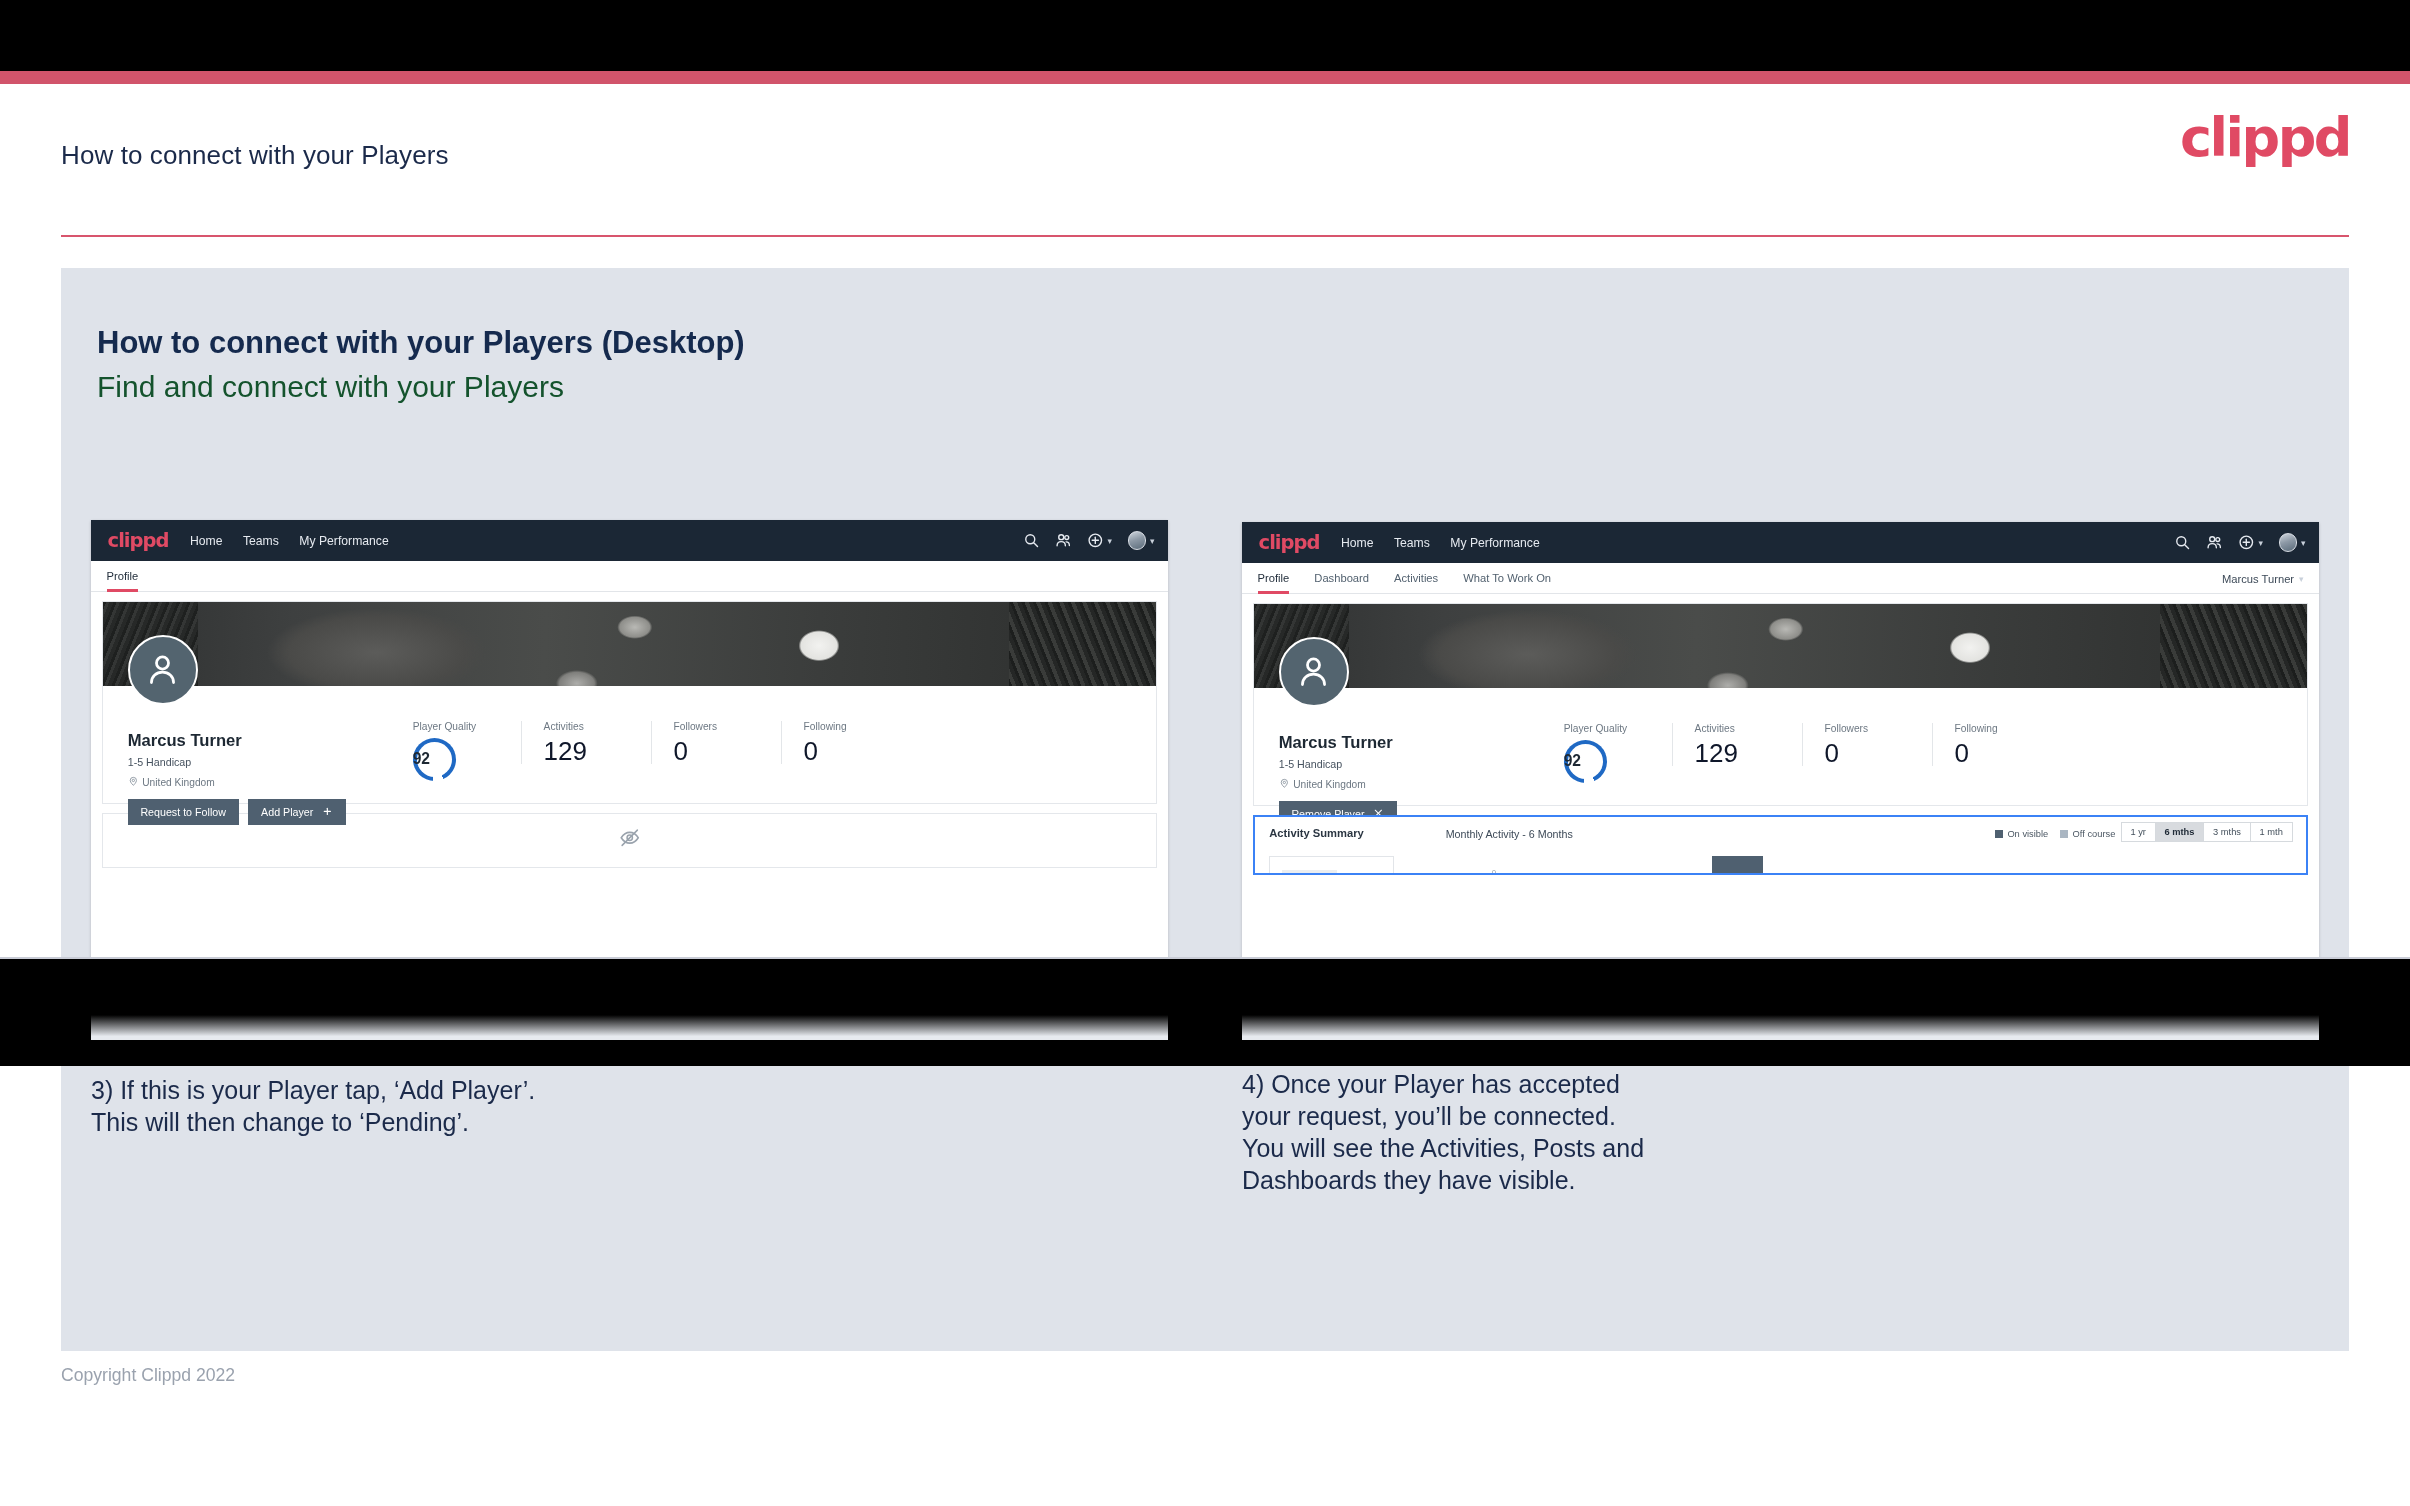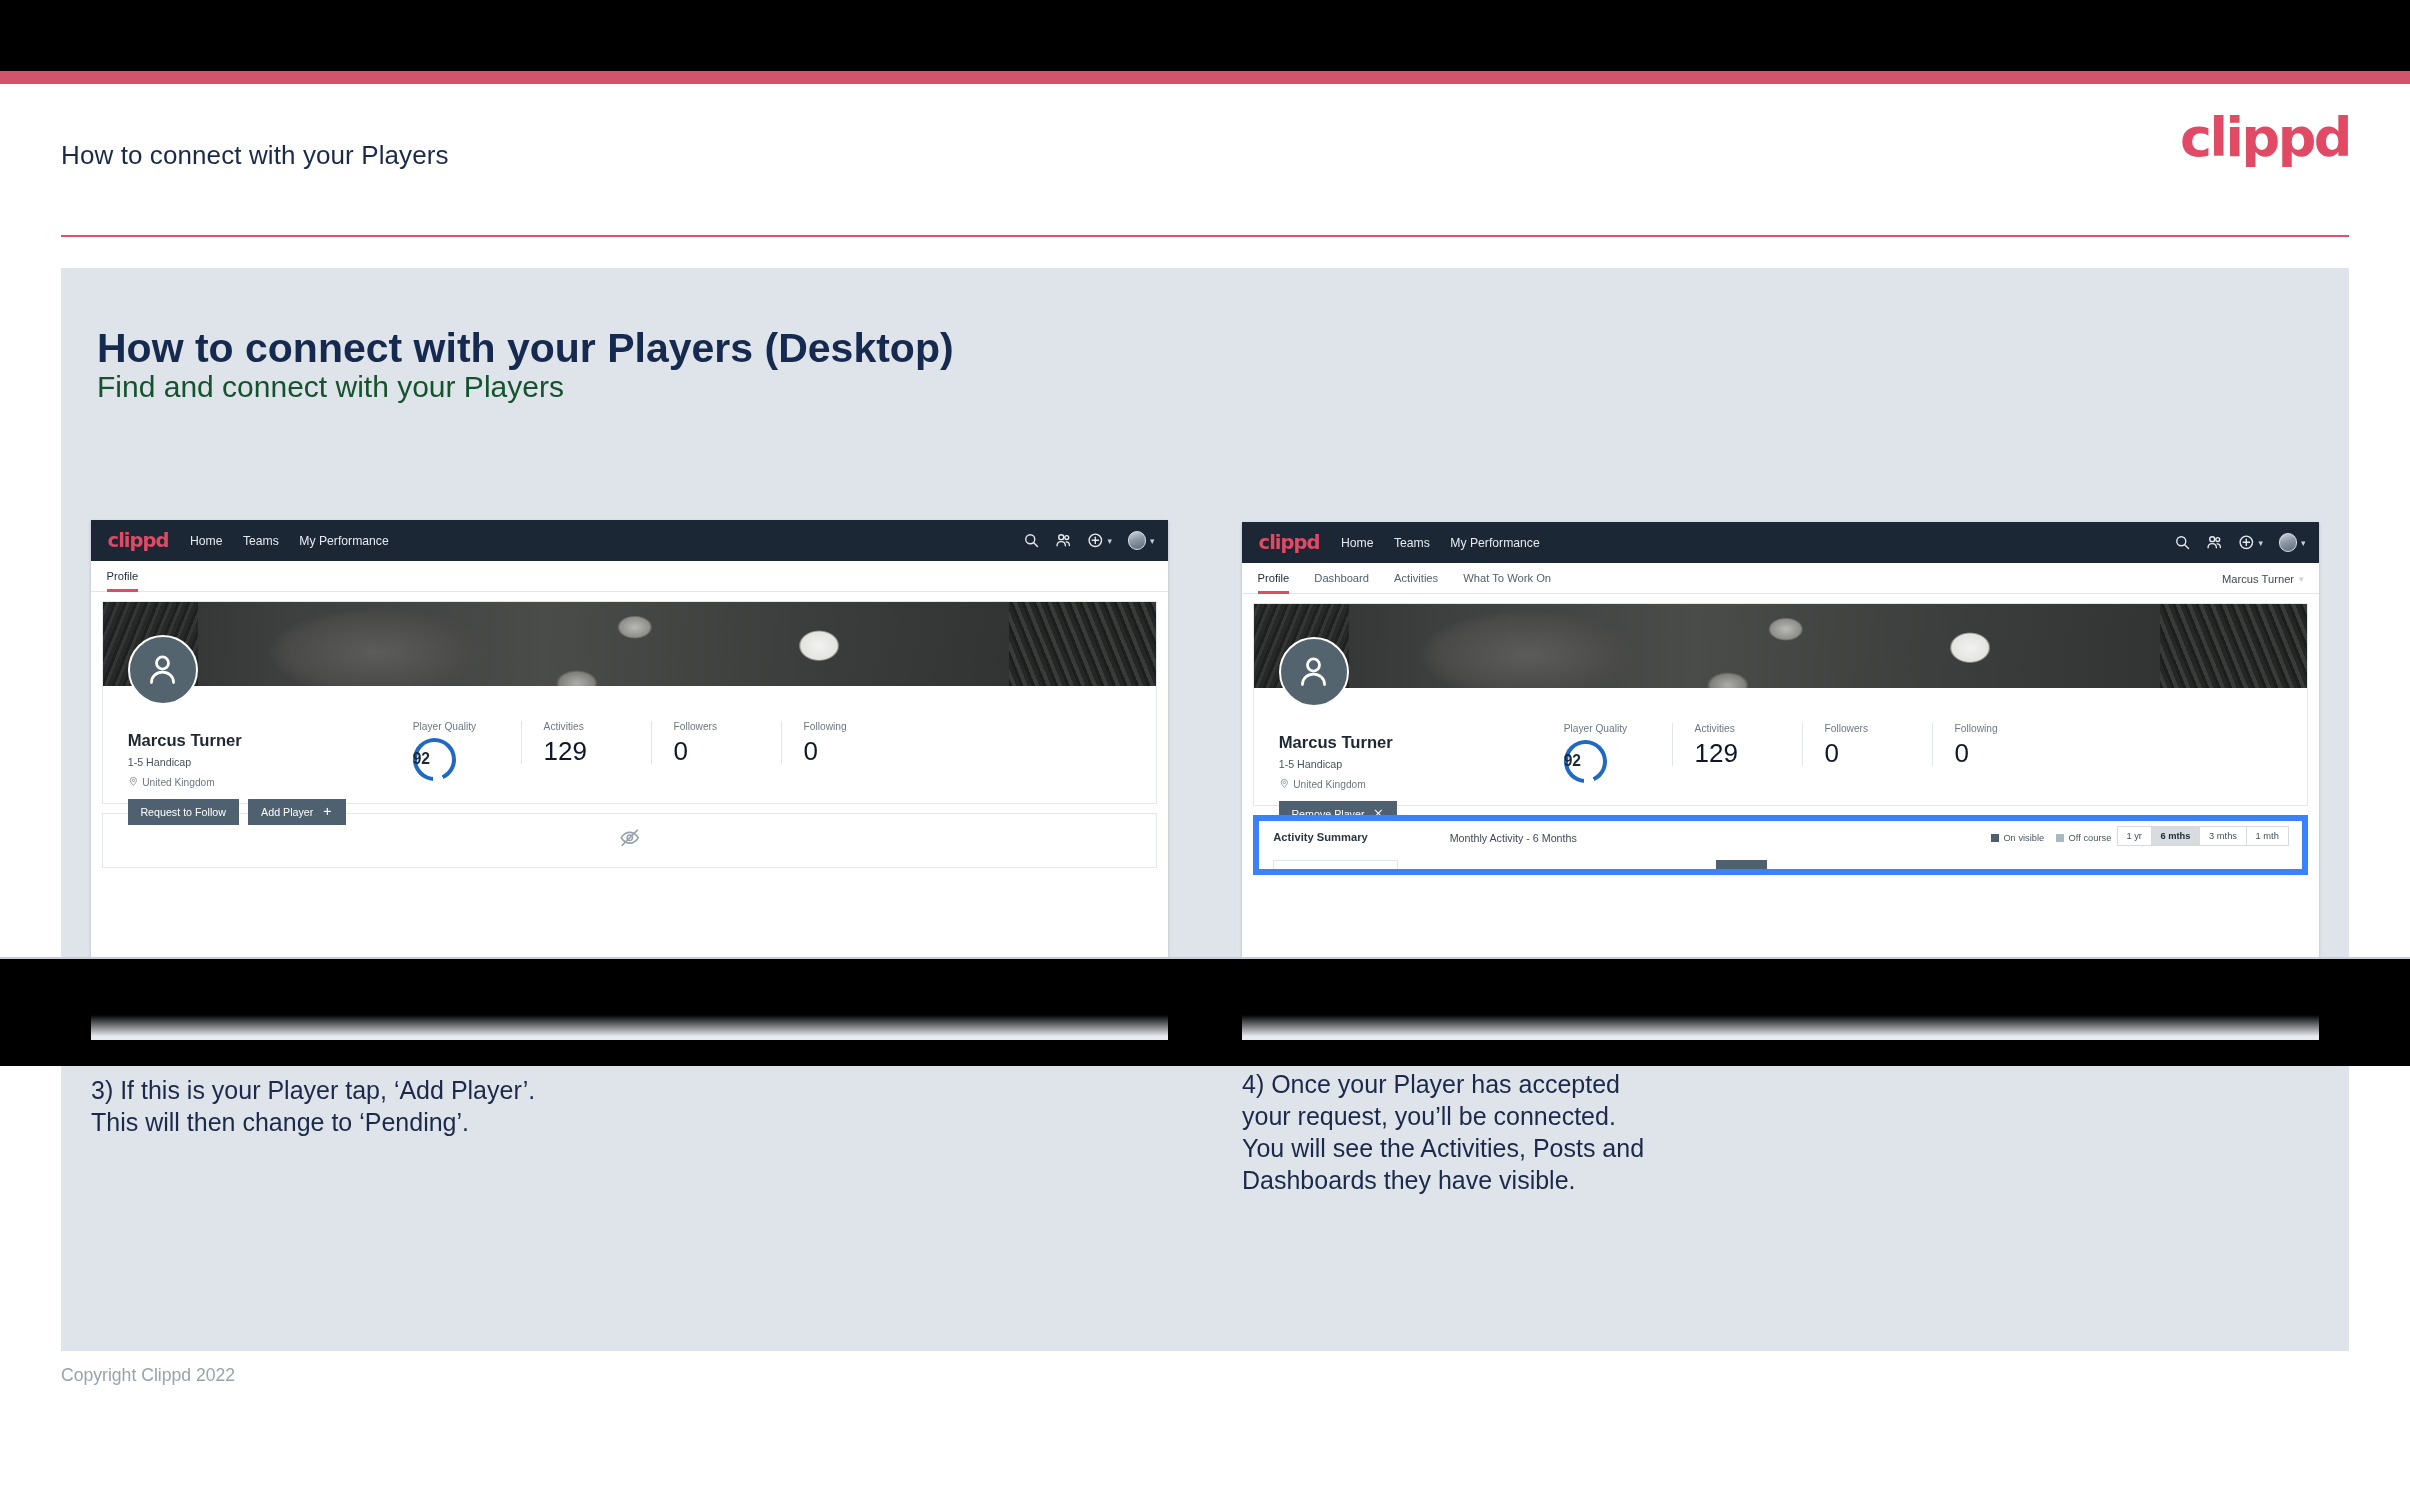--- a/index.html
+++ b/index.html
@@ -58,21 +58,21 @@
   }
 
   
   .body-panel {
     position: absolute; left: 61px; top: 268px;
     width: 2288px; height: 1083px;
     background: #dfe3ea;
   }
   .slide-title {
     position: absolute; left: 36px; top: 57px;
-    font-size: 41px; font-weight: 700; color: #152a4e;
+    font-size: 31px; font-weight: 700; color: #152a4e;
   }
   .slide-subtitle {
     position: absolute; left: 36px; top: 102px;
     font-size: 30px; font-weight: 400; color: #14532d;
   }
 
   
   .shot {
     position: absolute;
     background: #ffffff;
@@ -213,21 +213,21 @@
   .lower-strip {
     margin: 8.8px 10.7px 0 10.7px; height: 55px; background: #ffffff;
     border: 1px solid #e4e7eb;
     display: flex; align-items: center; justify-content: center;
   }
   .lower-strip svg { width: 21.5px; height: 21.5px; }
 
   
   .activity-bar {
     margin: 8.8px 10.7px 0 10.7px; background: #ffffff;
-    border: 6px solid #3b82f6; height: 60px; position: relative; overflow: hidden; padding-left: 11px;
+    border: 2px solid #3b82f6; height: 60px; position: relative; overflow: hidden; padding-left: 11px;
   }
   .act-title { position: absolute; left: 14.6px; top: 10.7px; font-size: 11.2px; font-weight: 700; color: #2b3642; }
   .act-sub   { position: absolute; left: 191px; top: 11.7px; font-size: 10.7px; color: #3d4a58; }
   .legend { position: absolute; right: 191px; top: 12.7px; display: flex; gap: 11.7px; align-items: center; }
   .legend-item { display: flex; align-items: center; gap: 4.9px; font-size: 9.3px; color: #4b5763; }
   .swatch { width: 7.8px; height: 7.8px; display: inline-block; }
   .range-group { position: absolute; right: 13.7px; top: 5.9px; display: flex; border: 1px solid #d6dade; }
   .range-btn {
     font-size: 9.3px; color: #44505c; padding: 3.9px 8.8px; background: #ffffff;
     border-right: 1px solid #d6dade;

